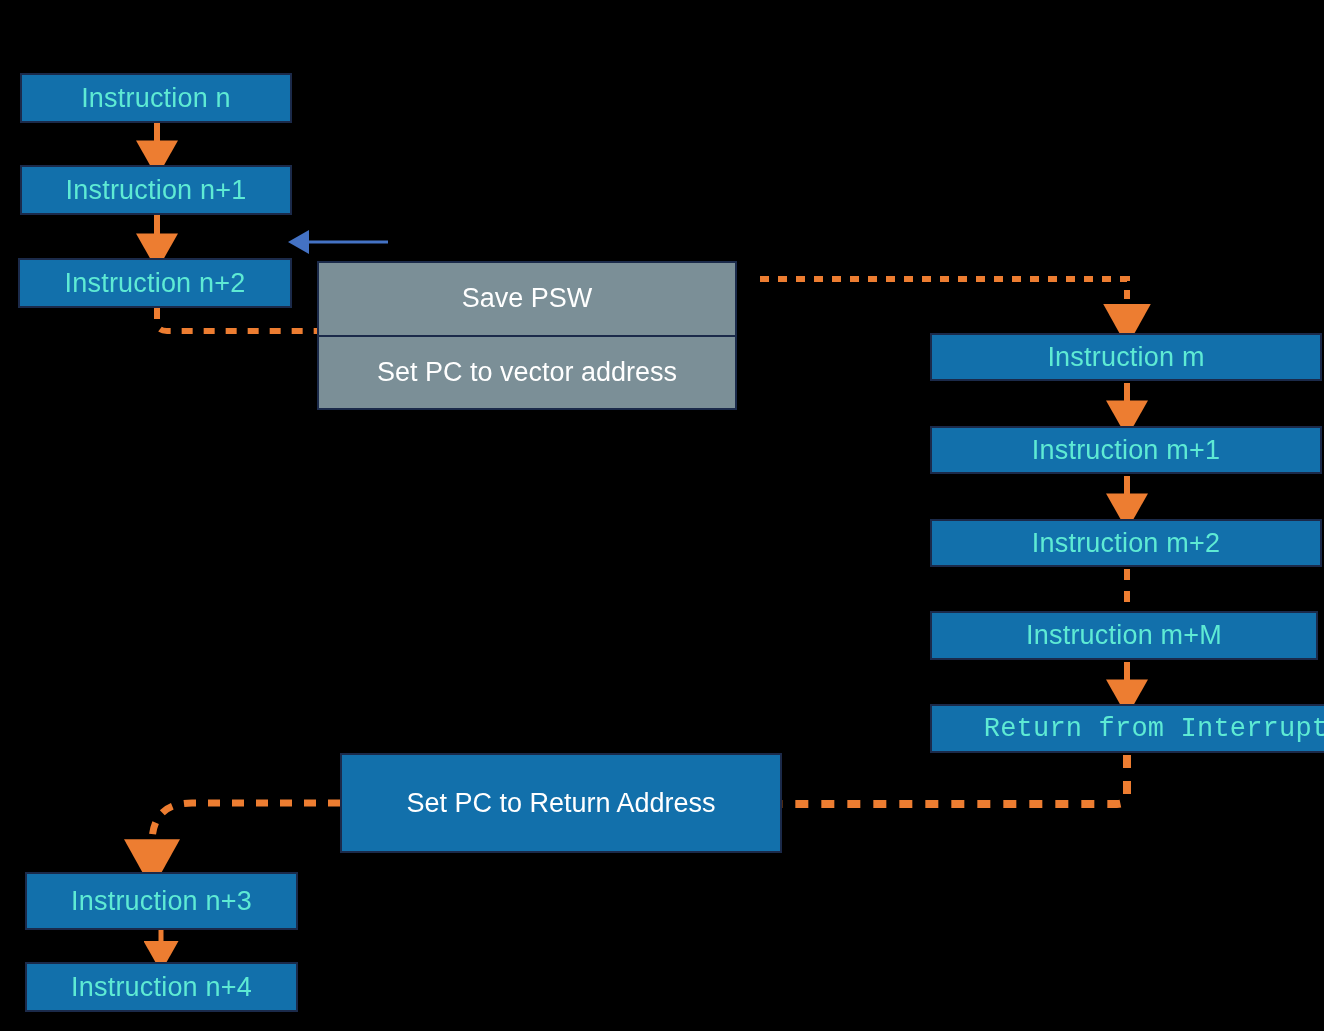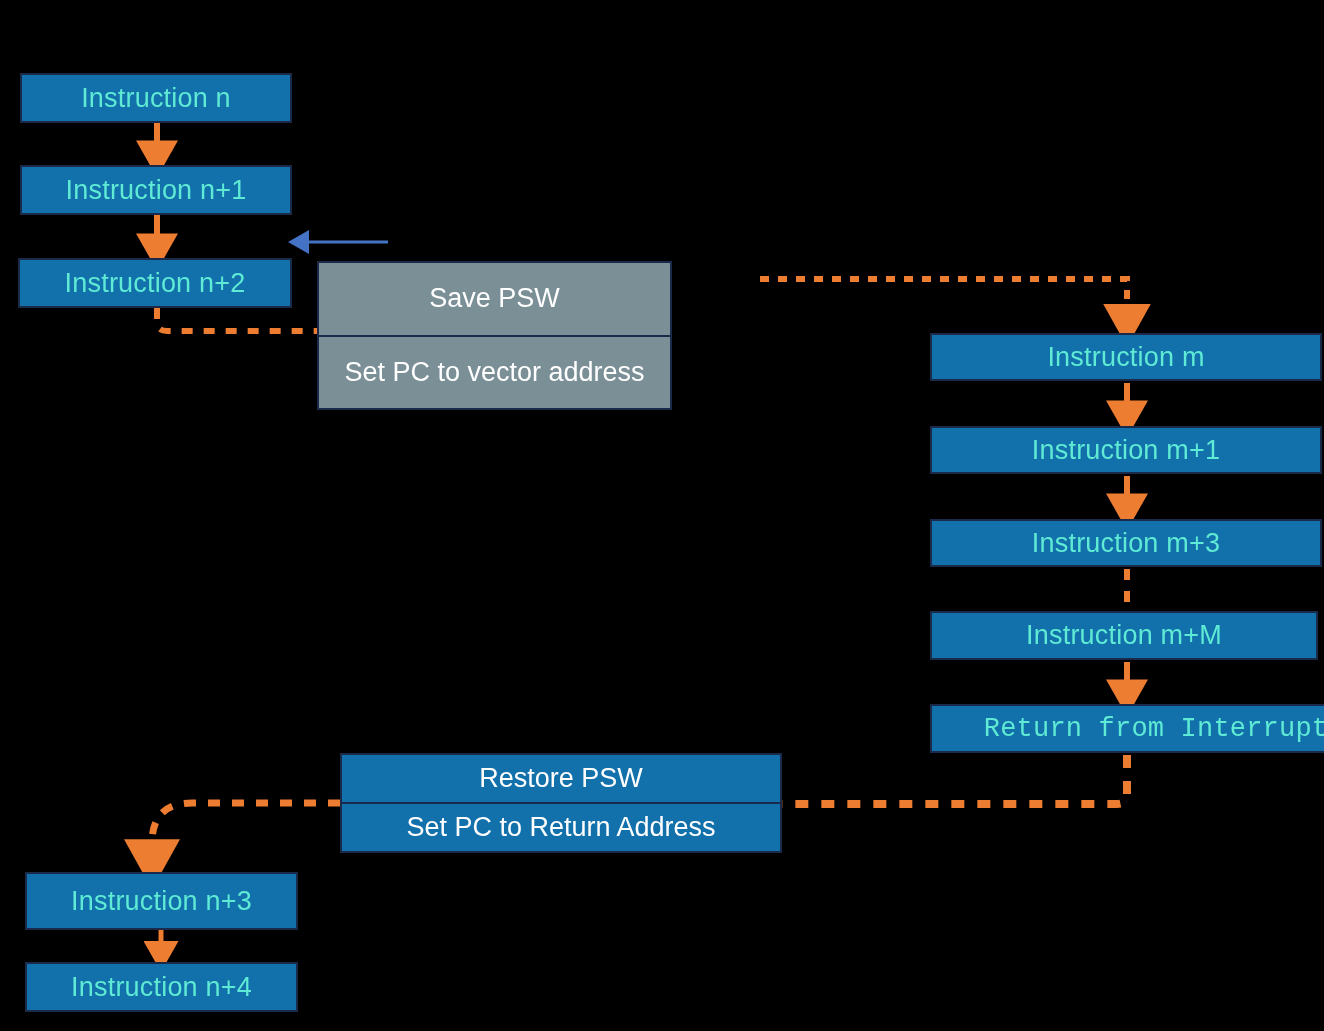--- a/index.html
+++ b/index.html
@@ -109,53 +109,50 @@
   </div>
 
   <div class="node" style="left:20px; top:165px; width:272px; height:50px;">
     <span>Instruction n+1</span>
   </div>
 
   <div class="node" style="left:18px; top:258px; width:274px; height:50px;">
     <span>Instruction n+2</span>
   </div>
 
-  <div class="stack gray" style="left:317px; top:261px; width:355px; height:149px;">
+  <div class="stack gray" style="left:317px; top:261px; width:420px; height:149px;">
     <div class="row">
       <span>Save PSW</span>
     </div>
     <div class="row">
       <span>Set PC to vector address</span>
     </div>
   </div>
 
   <div class="node" style="left:930px; top:333px; width:392px; height:48px;">
     <span>Instruction m</span>
   </div>
 
   <div class="node" style="left:930px; top:426px; width:392px; height:48px;">
     <span>Instruction m+1</span>
   </div>
 
   <div class="node" style="left:930px; top:519px; width:392px; height:48px;">
-    <span>Instruction m+3</span>
+    <span>Instruction m+2</span>
   </div>
 
   <div class="node" style="left:930px; top:611px; width:388px; height:49px;">
     <span>Instruction m+M</span>
   </div>
 
   <div class="node" style="left:930px; top:704px; width:452px; height:49px;font-family:Liberation Mono, monospace;">
     <span>Return from Interrupt</span>
   </div>
 
   <div class="stack blue" style="left:340px; top:753px; width:442px; height:100px;">
-    <div class="row">
-      <span>Restore PSW</span>
-    </div>
     <div class="row">
       <span>Set PC to Return Address</span>
     </div>
   </div>
 
   <div class="node" style="left:25px; top:872px; width:273px; height:58px;">
     <span>Instruction n+3</span>
   </div>
 
   <div class="node" style="left:25px; top:962px; width:273px; height:50px;">

